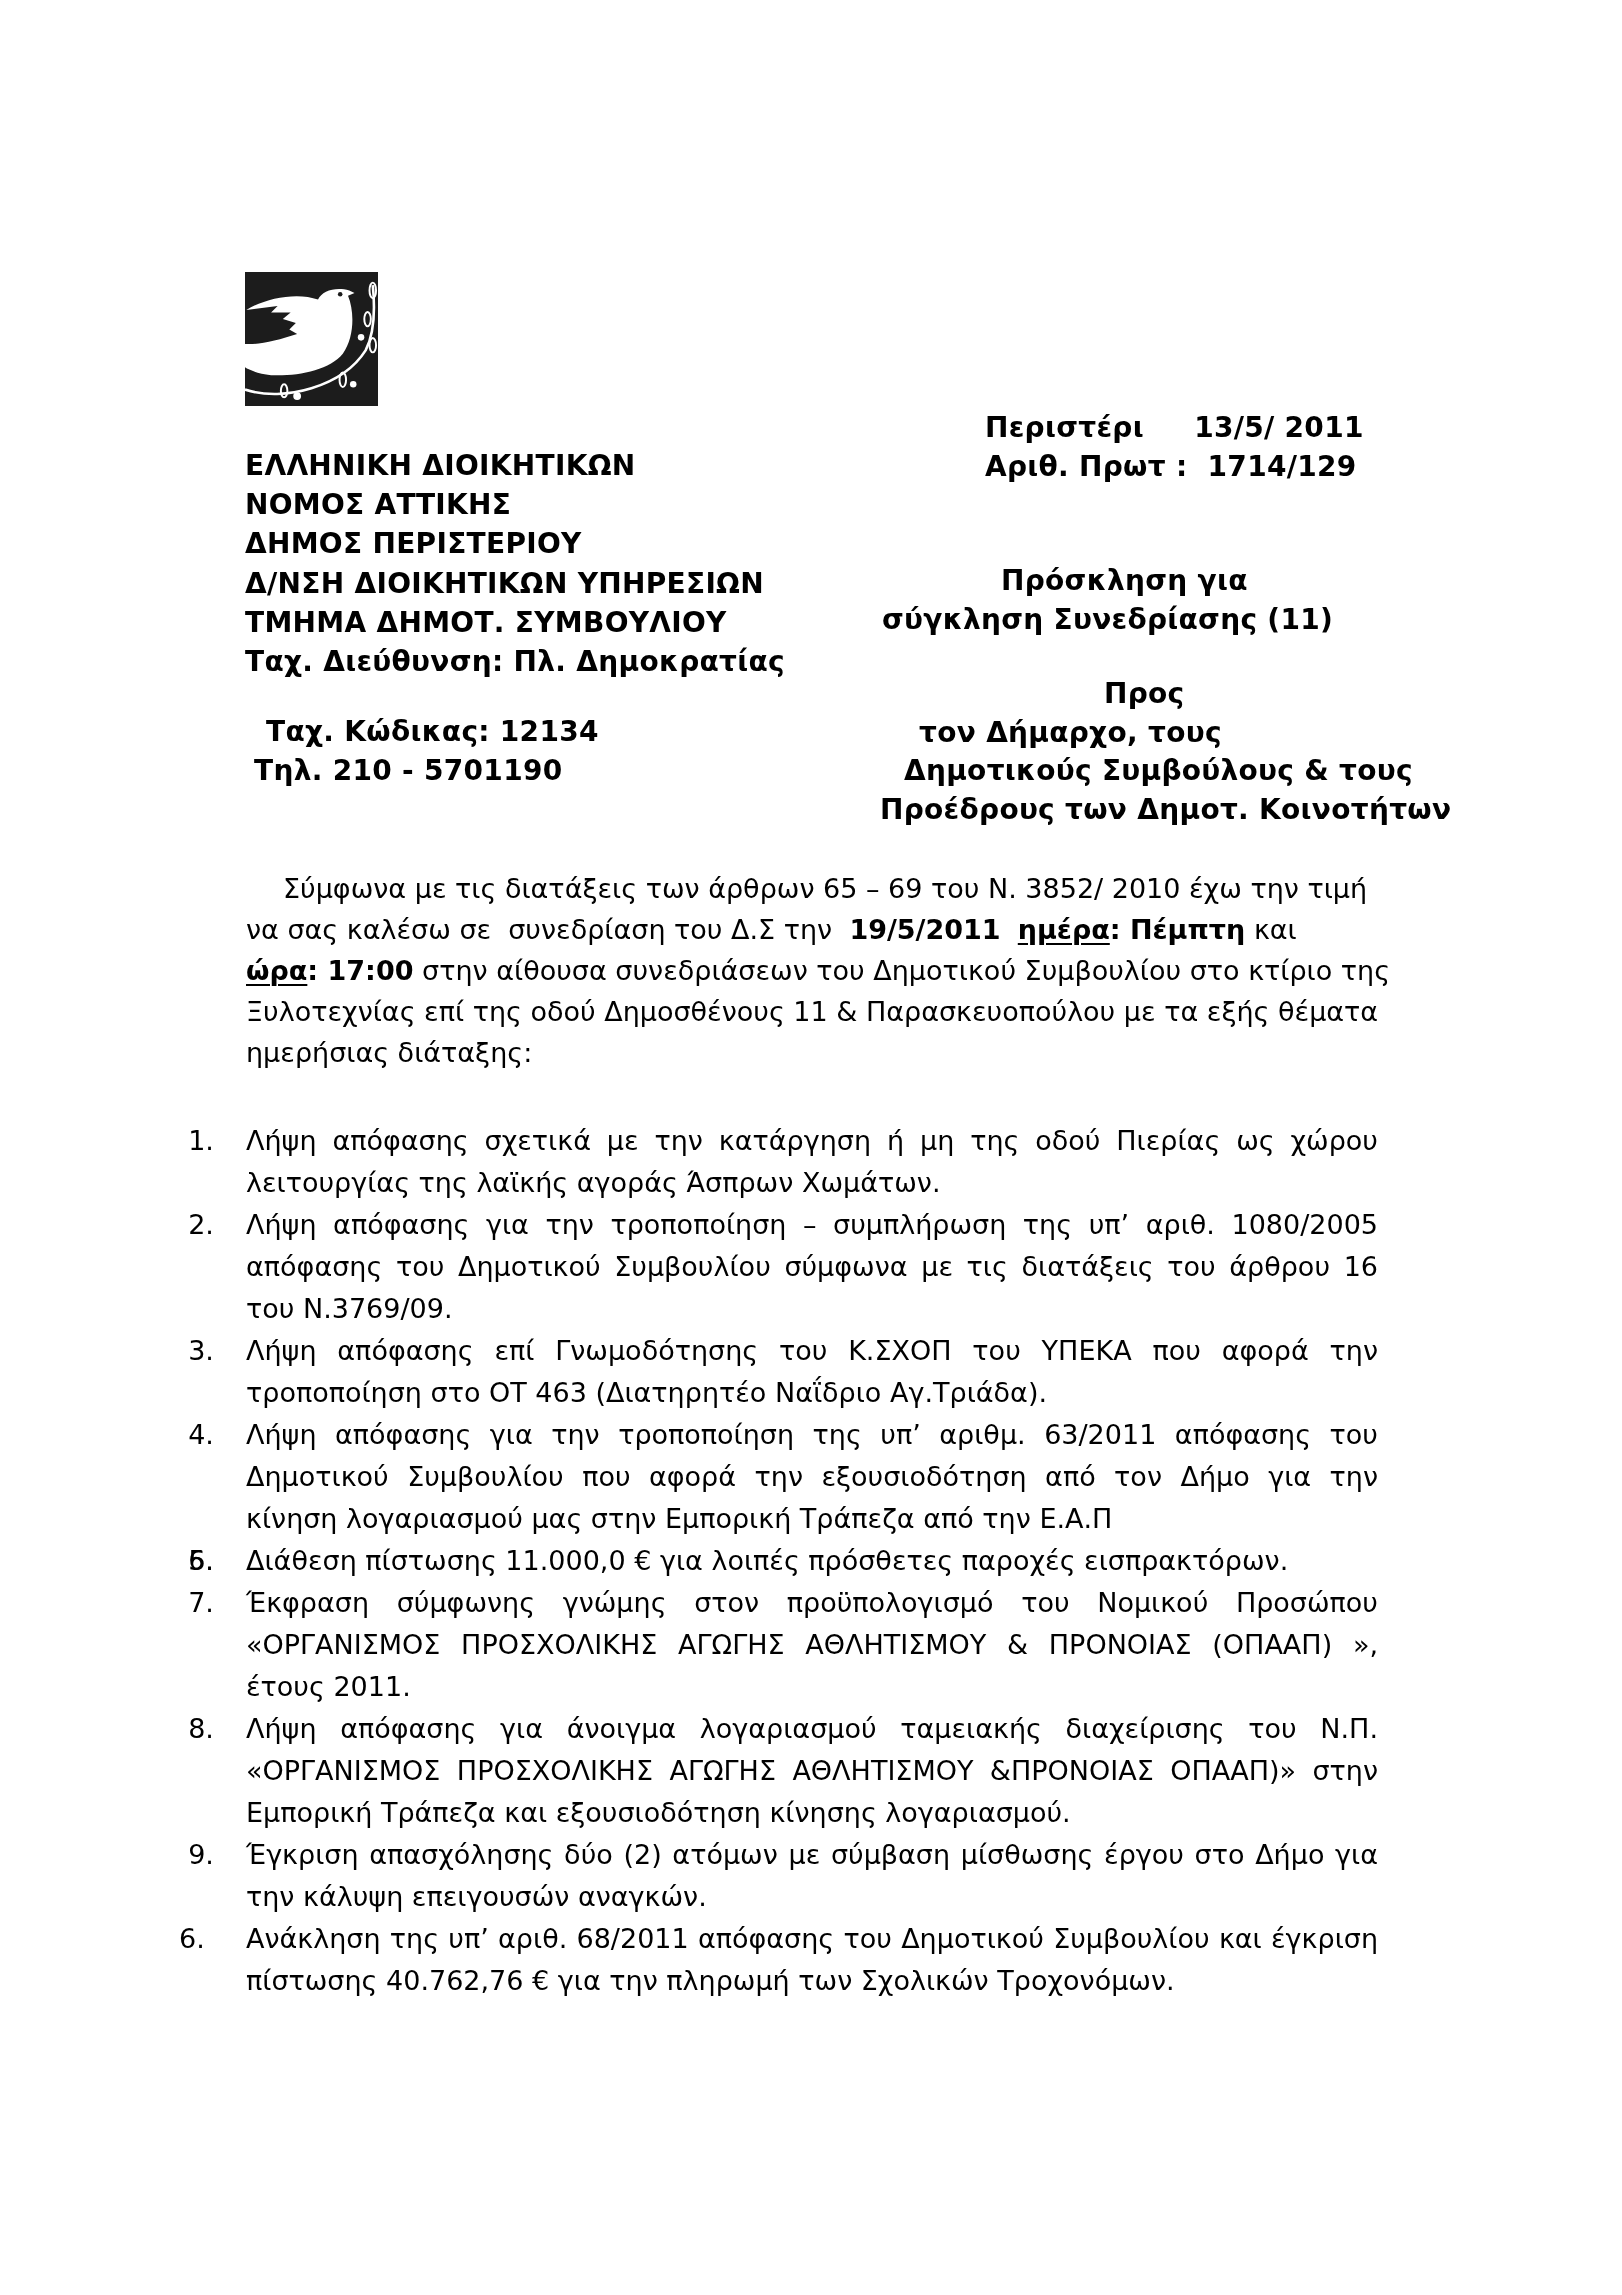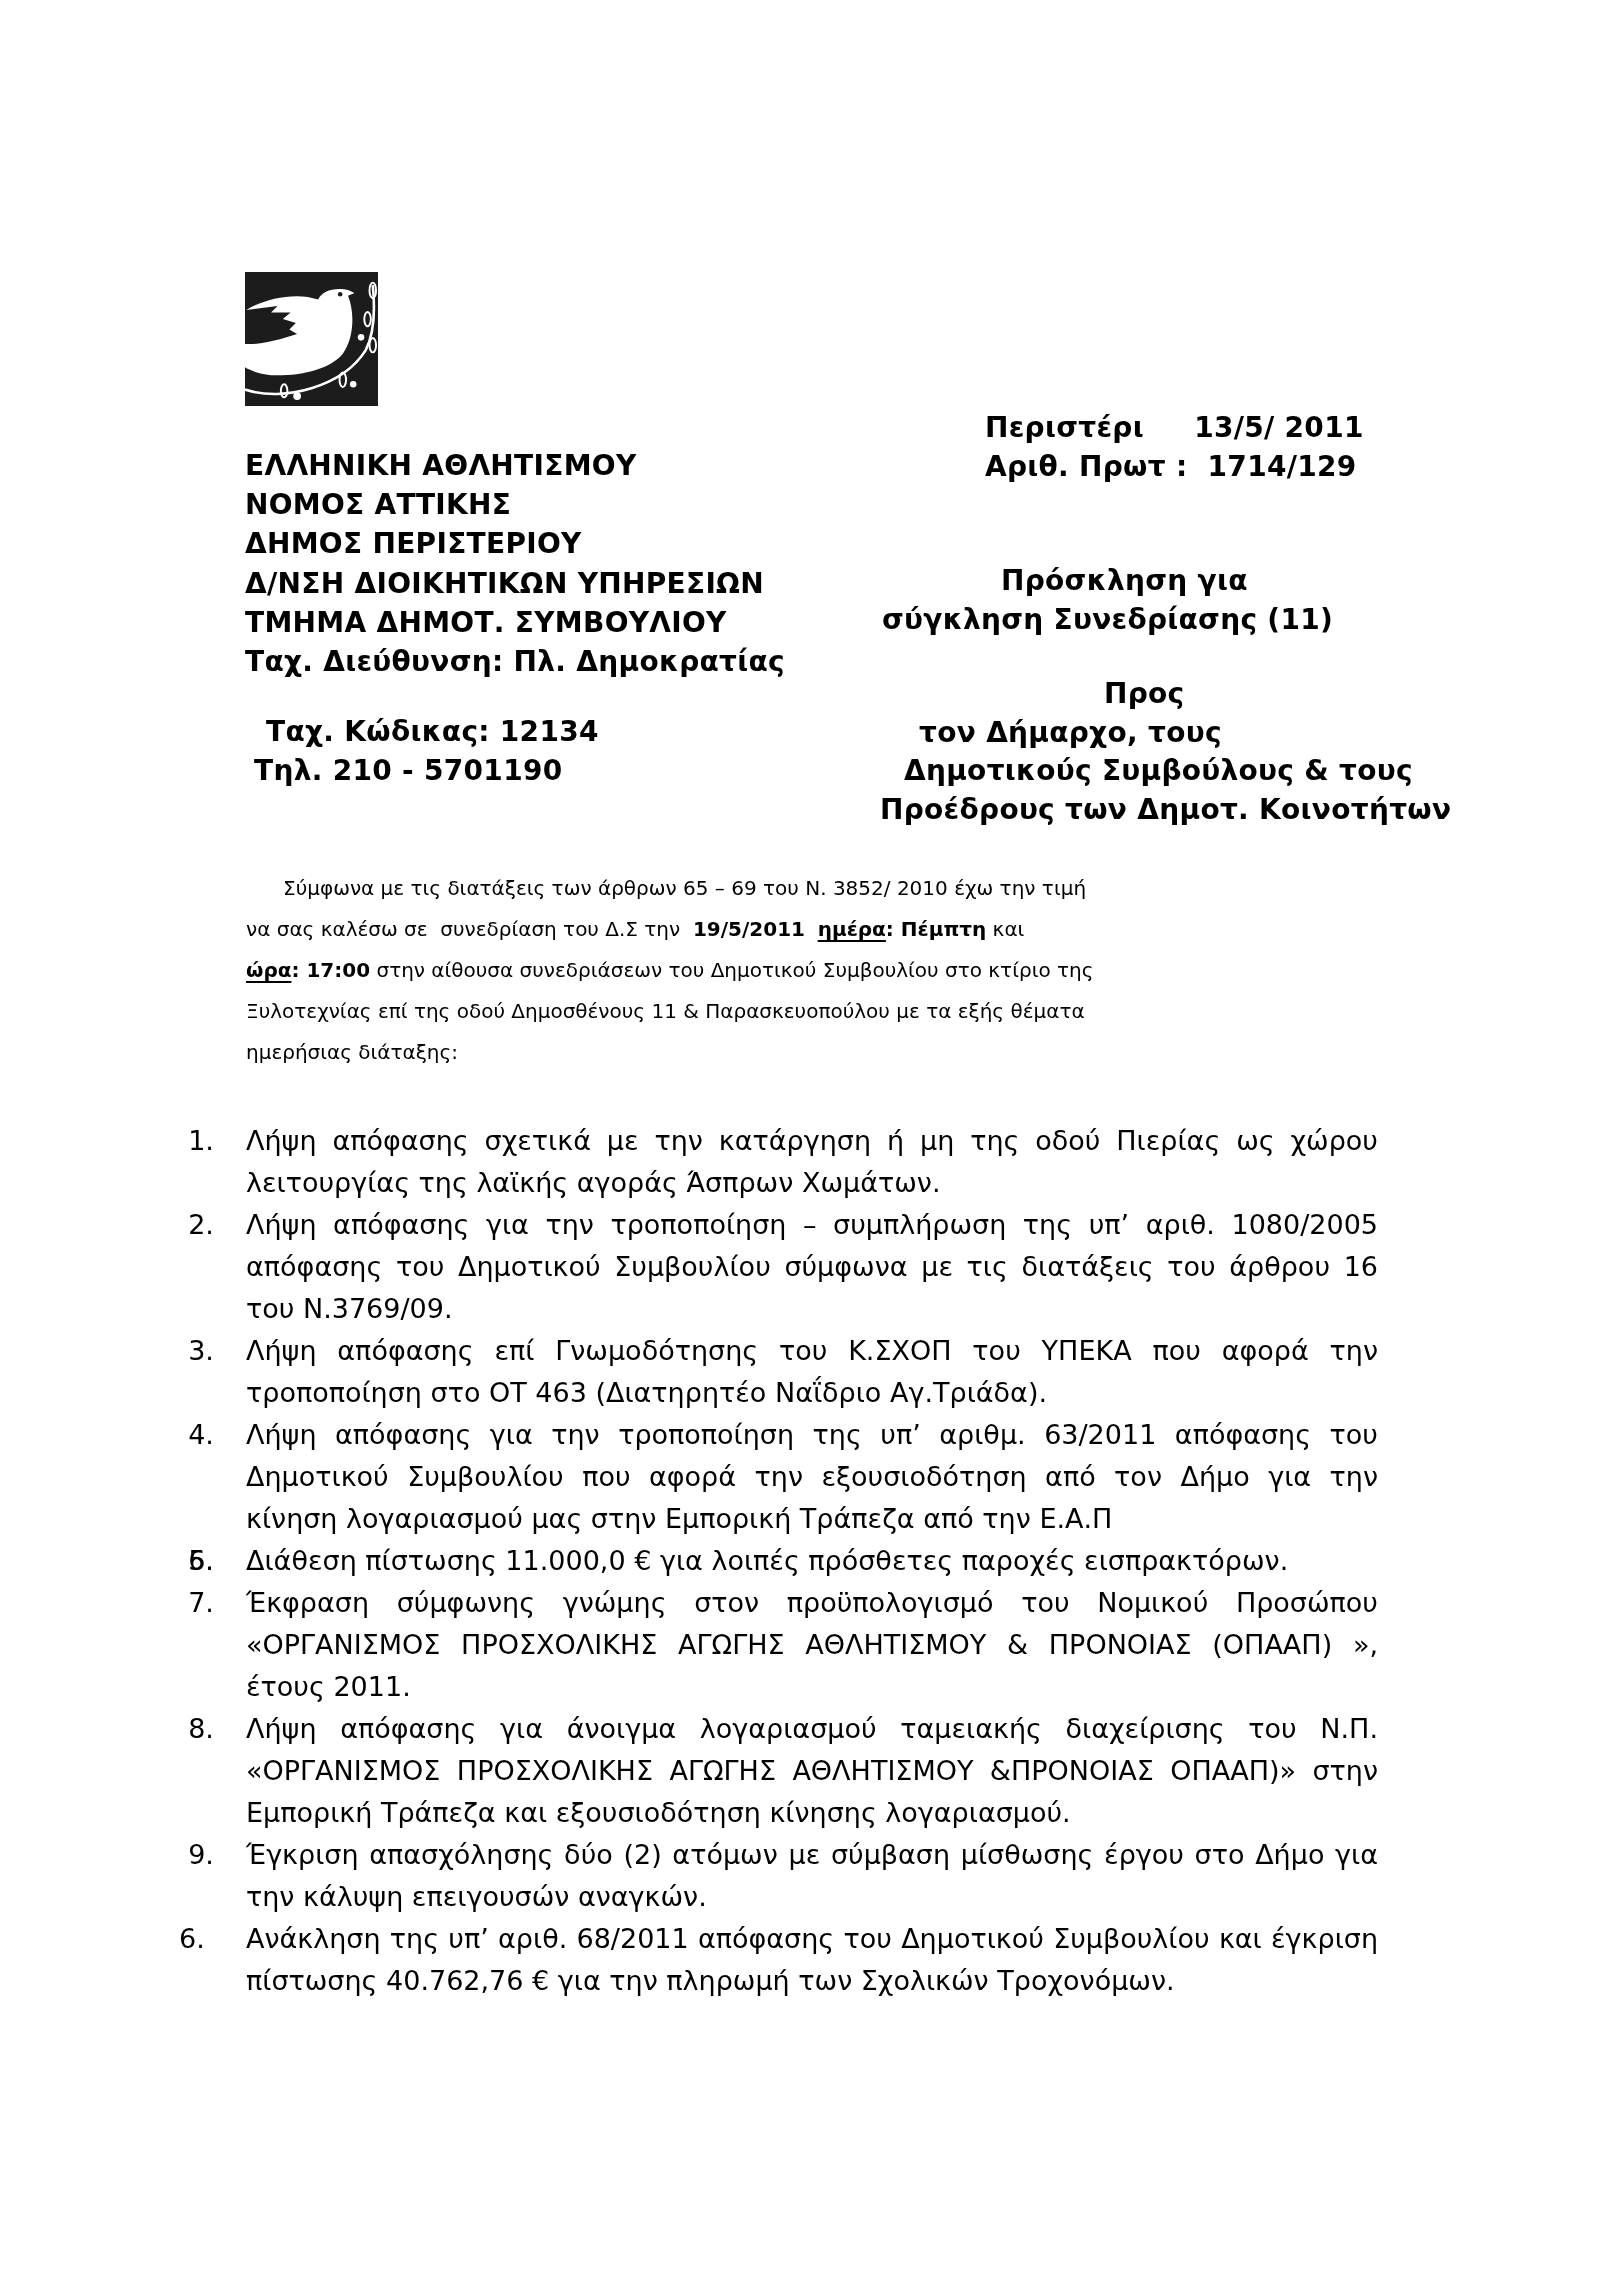--- a/index.html
+++ b/index.html
@@ -4,21 +4,21 @@
 <style>
   html, body { margin: 0; padding: 0; background: #ffffff; }
   body { width: 1623px; height: 2295px; position: relative; overflow: hidden;
          font-family: "DejaVu Sans", "Liberation Sans", sans-serif; color: #000; }
   .abs { position: absolute; white-space: nowrap; }
   .bold { font-weight: bold; }
   .hdr { font-size: 28px; font-weight: bold; letter-spacing: 0.3px; }
   .logo { position: absolute; left: 245px; top: 272px; width: 133px; height: 134px;
           background: #1e1e1e; overflow: hidden; }
   .body-par { position: absolute; left: 246px; top: 868px; width: 1139px;
-              font-size: 20px; line-height: 41px; }
+              font-size: 27px; line-height: 41px; }
   .body-par .line { display: block; white-space: nowrap; }
   .body-par .indent { padding-left: 37px; }
   .u { text-decoration: underline; text-decoration-thickness: 2px; text-underline-offset: 3.9px; }
   .agenda { position: absolute; left: 183px; top: 1120px; width: 1195px;
             font-size: 27px; line-height: 42px; margin: 0; padding: 0; list-style: none; }
   .agenda li { position: relative; padding-left: 63px; text-align: justify; }
   .agenda .num { position: absolute; left: 5.2px; top: 0; }
 </style>
 </head>
 <body>
@@ -35,21 +35,21 @@
     <ellipse cx="188" cy="72" rx="5" ry="11" fill="none" stroke="#fff" stroke-width="3"></ellipse>
     <ellipse cx="196" cy="112" rx="5" ry="11" fill="none" stroke="#fff" stroke-width="3"></ellipse>
     <ellipse cx="150" cy="165" rx="5" ry="11" fill="none" stroke="#fff" stroke-width="3"></ellipse>
     <ellipse cx="60" cy="182" rx="5" ry="10" fill="none" stroke="#fff" stroke-width="3"></ellipse>
     <circle cx="178" cy="100" r="5" fill="#fff"></circle>
     <circle cx="166" cy="172" r="5" fill="#fff"></circle>
     <circle cx="80" cy="190" r="6" fill="#fff"></circle>
   </svg>
 </div>
 
-<div class="abs hdr" style="left:245px; top:449px;">ΕΛΛΗΝΙΚΗ  ΑΘΛΗΤΙΣΜΟΥ</div>
+<div class="abs hdr" style="left:245px; top:449px;">ΕΛΛΗΝΙΚΗ  ΔΙΟΙΚΗΤΙΚΩΝ</div>
 <div class="abs hdr" style="left:245px; top:488px;">ΝΟΜΟΣ  ΑΤΤΙΚΗΣ</div>
 <div class="abs hdr" style="left:245px; top:527px;">ΔΗΜΟΣ  ΠΕΡΙΣΤΕΡΙΟΥ</div>
 <div class="abs hdr" style="left:245px; top:567px;">Δ/ΝΣΗ  ΔΙΟΙΚΗΤΙΚΩΝ  ΥΠΗΡΕΣΙΩΝ</div>
 <div class="abs hdr" style="left:245px; top:606px;">ΤΜΗΜΑ ΔΗΜΟΤ. ΣΥΜΒΟΥΛΙΟΥ</div>
 <div class="abs hdr" style="left:245px; top:645px;">Ταχ. Διεύθυνση: Πλ. Δημοκρατίας</div>
 <div class="abs hdr" style="left:266px; top:715px;">Ταχ. Κώδικας: 12134</div>
 <div class="abs hdr" style="left:254px; top:754px;">Τηλ. 210 - 5701190</div>
 
 <div class="abs hdr" style="left:985px; top:411px; white-space:pre;">Περιστέρι     13/5/ 2011</div>
 <div class="abs hdr" style="left:985px; top:450px; white-space:pre;">Αριθ. Πρωτ :  1714/129</div>

